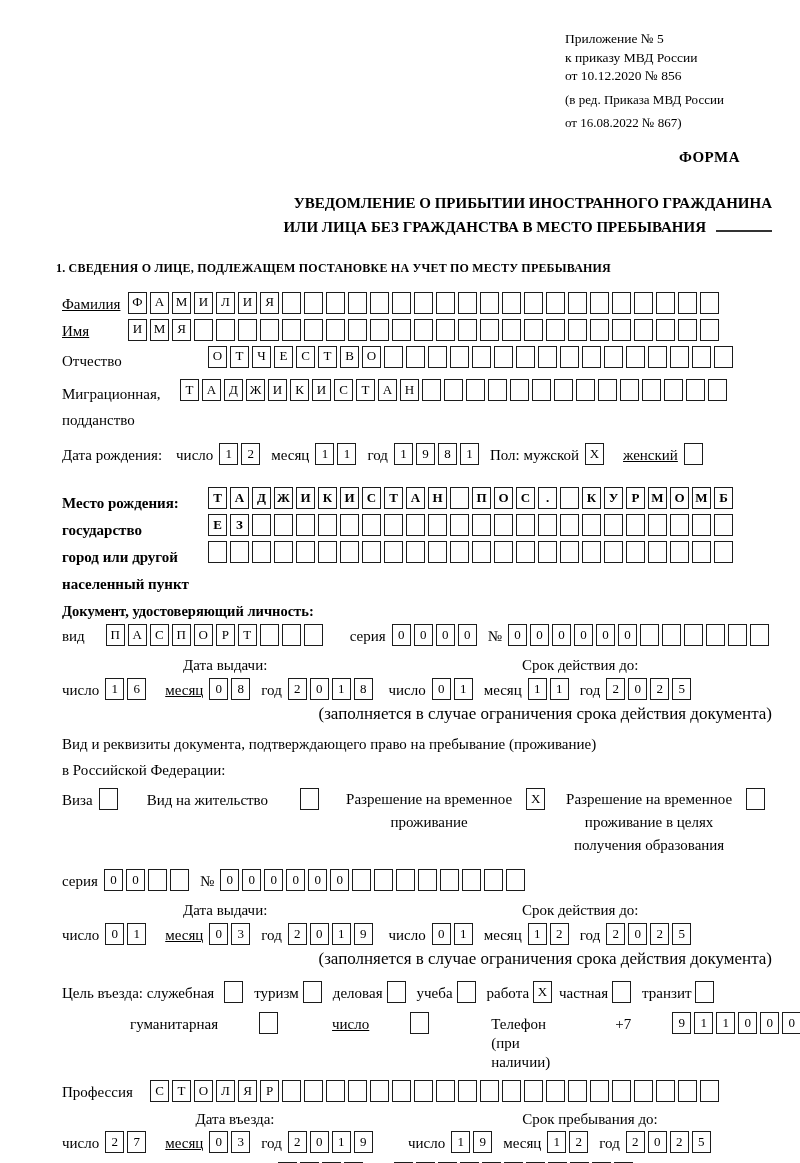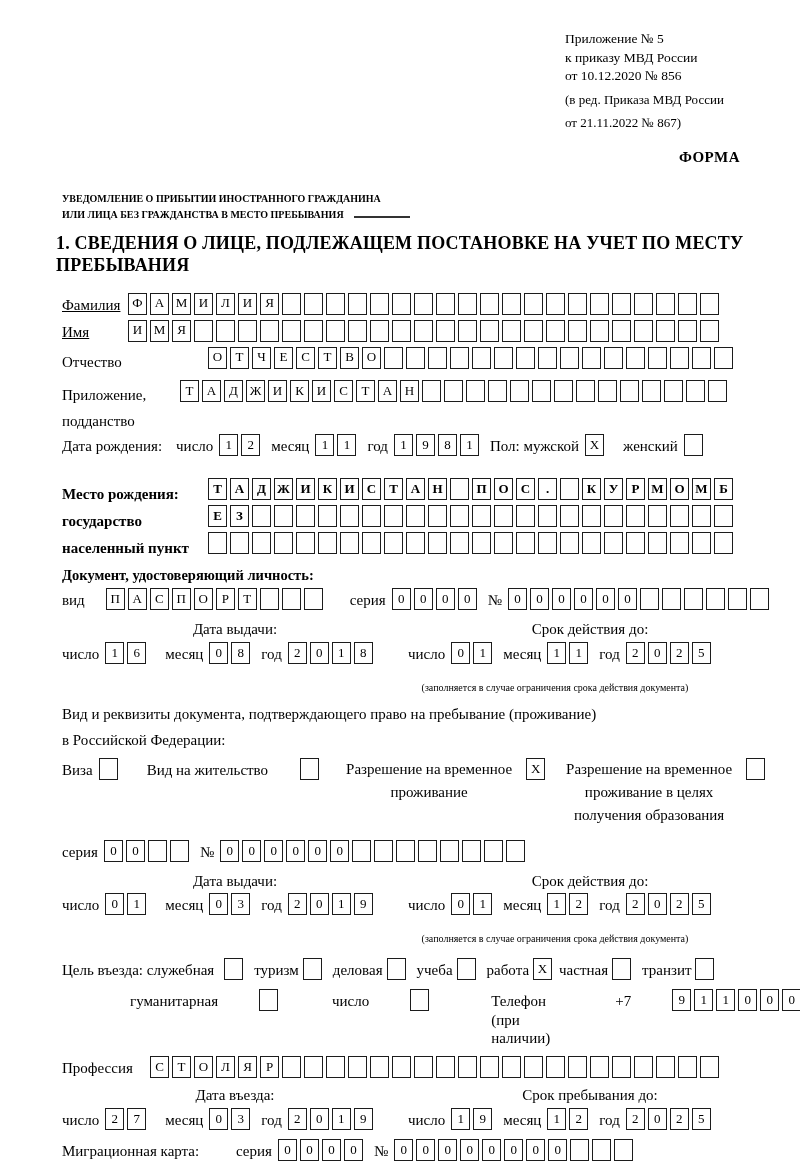--- a/index.html
+++ b/index.html
@@ -6,67 +6,67 @@
   .page{
     width:800px;height:1163px;box-sizing:border-box;
     background:#fff;color:#000;
     font-family:"Liberation Serif","DejaVu Serif",serif;
     font-size:15px;line-height:1.25;
     padding:30px 28px 0 62px;position:relative;overflow:hidden;
   }
   .hdr-right{width:195px;margin-left:auto;margin-right:12px;font-size:13.5px;line-height:1.38;}
   .hdr-right .sub{margin-top:5px;font-size:13px;}
   .forma{text-align:right;font-weight:bold;font-size:15px;margin:16px 32px 0 0;letter-spacing:.5px;}
-  .title{text-align:left;font-weight:bold;font-size:10px;margin-top:24px;line-height:1.6;}
+  .title{text-align:right;font-weight:bold;font-size:15px;margin-top:24px;line-height:1.6;}
   .rule{display:inline-block;width:56px;border-bottom:2px solid #333;margin-left:10px;vertical-align:baseline;}
-  .sect{font-weight:bold;font-size:18px;margin-top:9px;margin-left:-6px;letter-spacing:.2px;}
+  .sect{font-weight:bold;font-size:12px;margin-top:22px;margin-left:-6px;letter-spacing:.2px;}
 
   .frow{display:flex;align-items:flex-start;margin-top:5px;}
   .lbl{flex:0 0 auto;padding-top:3px;}
   .lblblock{flex:0 0 auto;padding-top:3px;line-height:1.7;}
   .cells{display:inline-flex;flex:0 0 auto;}
   .cell{
     width:17px;height:20px;border:1.6px solid #1c1c1c;margin-right:3px;
     display:inline-flex;align-items:center;justify-content:center;
     font-size:13px;flex:0 0 auto;background:#fff;
   }
   .cellcol{display:flex;flex-direction:column;gap:5px;}
   .w1{width:66px;text-decoration:underline;} .wot{width:146px;} .wgr{width:118px;} .wmr{width:146px;line-height:1.8;}
   .wpr{width:88px;}
 
   .inline-lbl{padding-top:3px;margin-right:6px;}
-  .gap8{margin-left:8px;} .gap16{margin-left:16px;} .gap24{margin-left:24px;}
+  .gap8{margin-left:8px;} .gap16{margin-left:16px;text-decoration:underline;} .gap24{margin-left:24px;}
 
   .center-b{text-align:left;font-weight:bold;font-size:14.5px;margin-top:10px;}
 
   .datesec{display:flex;margin-top:10px;}
   .dcol{display:flex;flex-direction:column;}
   .dcol-l{width:346px;}
   .dcol-r{flex:1;}
   .dhead{text-align:center;margin-bottom:3px;}
   .dline{display:flex;align-items:flex-start;}
-  .dnote{font-size:10px;white-space:nowrap;margin-top:18px;margin-left:-70px;text-align:center;}
+  .dnote{font-size:17px;white-space:nowrap;margin-top:3px;margin-left:-70px;text-align:center;}
 
   .rvp-row{display:flex;align-items:flex-start;margin-top:8px;}
   .rvp-text{text-align:center;line-height:1.55;}
   .purpose-row{display:flex;align-items:flex-start;margin-top:12px;}
   .purpose-row .inline-lbl{margin-right:4px;}
   .plain{padding-top:3px;}
 </style>
 </head>
 <body>
 
 <div class="page">
 
   <div class="hdr-right">
     <div>Приложение № 5</div>
     <div>к приказу МВД России</div>
     <div>от 10.12.2020 № 856</div>
     <div class="sub">(в ред. Приказа МВД России</div>
-    <div class="sub">от 21.11.2022 № 867)</div>
+    <div class="sub">от 16.08.2022 № 867)</div>
   </div>
 
   <div class="forma">ФОРМА</div>
 
   <div class="title">
     <div>УВЕДОМЛЕНИЕ О ПРИБЫТИИ ИНОСТРАННОГО ГРАЖДАНИНА</div>
     <div><span>ИЛИ ЛИЦА БЕЗ ГРАЖДАНСТВА В МЕСТО ПРЕБЫВАНИЯ</span><span class="rule"></span></div>
   </div>
 
   <div class="sect">1. СВЕДЕНИЯ О ЛИЦЕ, ПОДЛЕЖАЩЕМ ПОСТАНОВКЕ НА УЧЕТ ПО МЕСТУ ПРЕБЫВАНИЯ</div>
@@ -164,21 +164,21 @@
         <span class="cell"></span>
         <span class="cell"></span>
         <span class="cell"></span>
         <span class="cell"></span>
         <span class="cell"></span>
       </span>
   </div>
 
   <div class="frow">
     <span class="lblblock wgr">
-      <span style="display:block">Приложение,</span>
+      <span style="display:block">Миграционная,</span>
       <span style="display:block">подданство</span>
     </span>
     <span class="cells">
         <span class="cell">Т</span>
         <span class="cell">А</span>
         <span class="cell">Д</span>
         <span class="cell">Ж</span>
         <span class="cell">И</span>
         <span class="cell">К</span>
         <span class="cell">И</span>
@@ -196,21 +196,21 @@
         <span class="cell"></span>
         <span class="cell"></span>
         <span class="cell"></span>
         <span class="cell"></span>
         <span class="cell"></span>
         <span class="cell"></span>
         <span class="cell"></span>
       </span>
   </div>
 
-  <div class="frow" style="margin-top:0;text-align:right;">
+  <div class="frow" style="margin-top:10px;text-align:right;">
     <span class="inline-lbl">Дата рождения:</span>
     <span class="inline-lbl gap8">число</span>
     <span class="cells">
         <span class="cell">1</span>
         <span class="cell">2</span>
       </span>
     <span class="inline-lbl gap8">месяц</span>
     <span class="cells">
         <span class="cell">1</span>
         <span class="cell">1</span>
@@ -229,20 +229,21 @@
     <span class="inline-lbl gap16">женский</span>
     <span class="cells">
         <span class="cell"></span>
       </span>
   </div>
 
   <div class="frow" style="margin-top:22px;font-weight:bold;">
     <span class="lblblock wmr">
       <span style="display:block">Место рождения:</span>
       <span style="display:block">государство</span>
+      <span style="display:block">город или другой</span>
       <span style="display:block">населенный пункт</span>
     </span>
     <span class="cellcol">
       <span class="cells">
           <span class="cell">Т</span>
           <span class="cell">А</span>
           <span class="cell">Д</span>
           <span class="cell">Ж</span>
           <span class="cell">И</span>
           <span class="cell">К</span>

